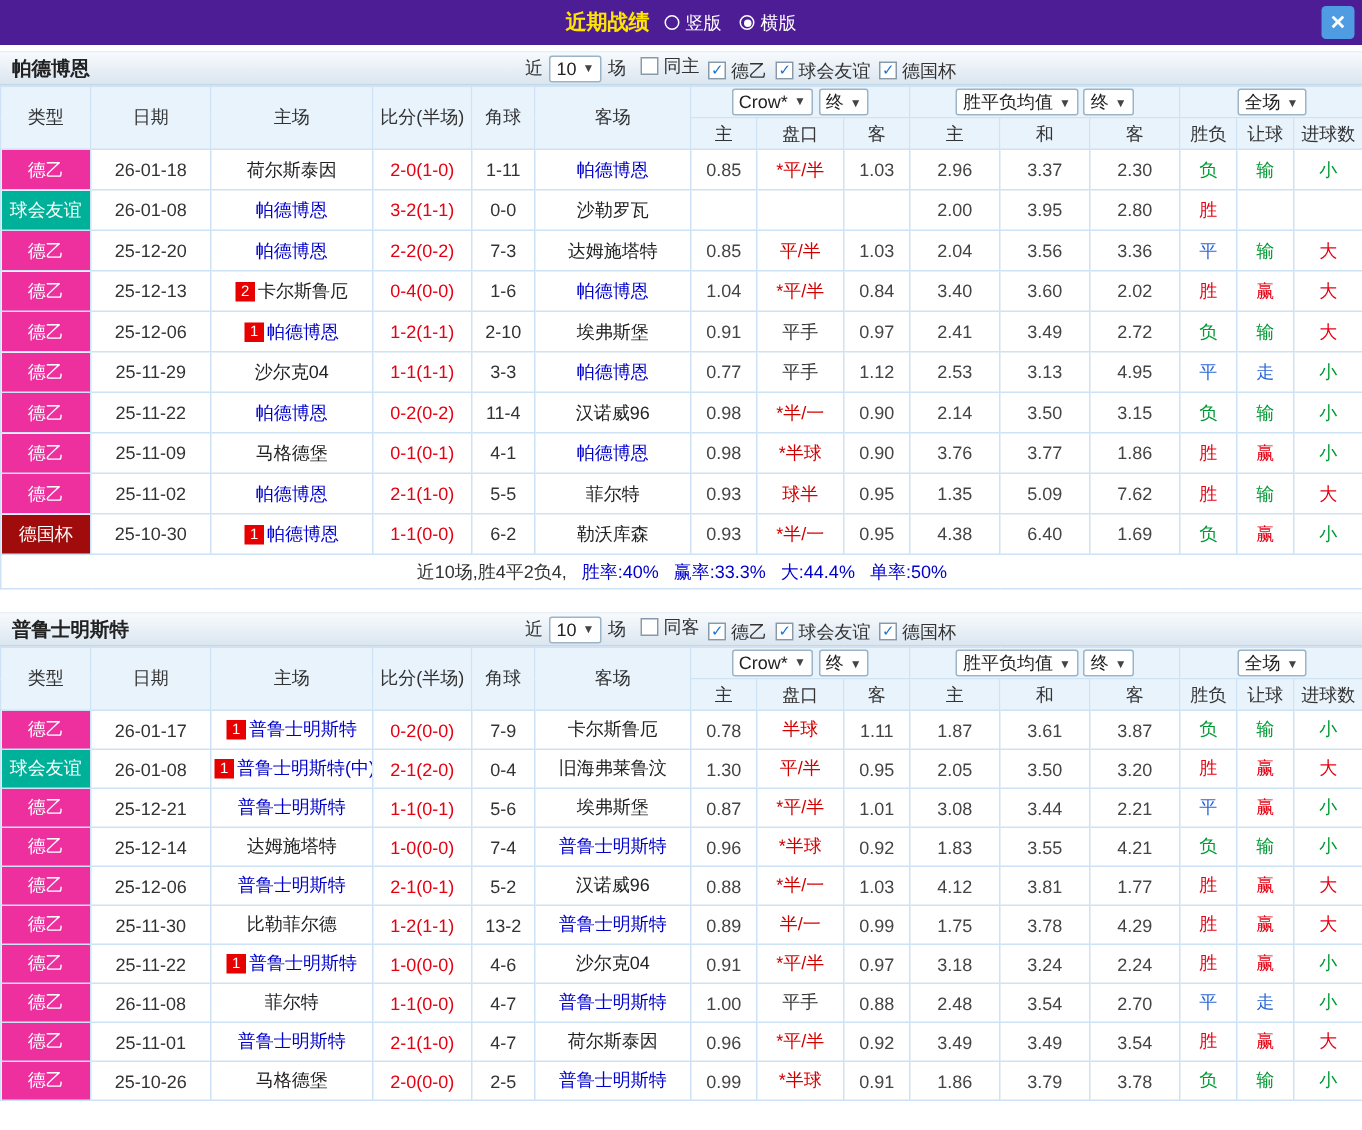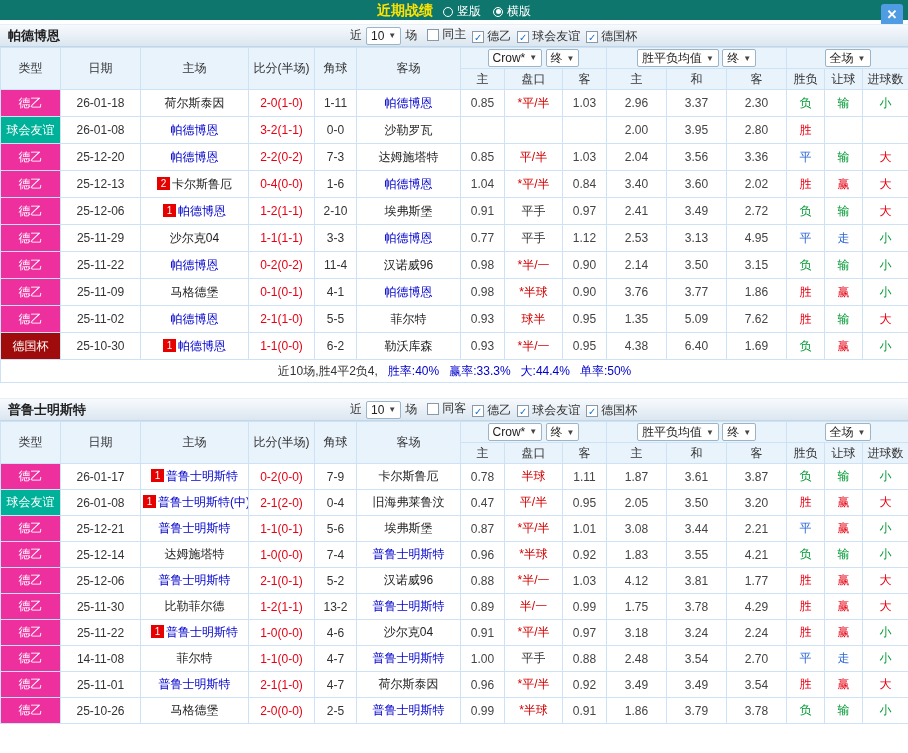--- a/index.html
+++ b/index.html
@@ -1,21 +1,21 @@
 <!DOCTYPE html>
 <html><head>
 <meta charset="utf-8">
 <style>
   *{box-sizing:border-box;margin:0;padding:0}
   html,body{width:908px;height:753px;overflow:hidden;background:#fff;
     font-family:"Liberation Sans","DejaVu Sans",sans-serif;font-size:12px;color:#333}
 
   
-  .titlebar{height:20px;background:#0f766e;position:relative;display:flex;
-    align-items:flex-end;justify-content:center;gap:10px}
+  .titlebar{height:30px;background:#4c1d95;position:relative;display:flex;
+    align-items:center;justify-content:center;gap:10px}
   .title{color:#ffe400;font-weight:bold;font-size:14px}
   #layout-radios{display:inline-flex;align-items:center;gap:12px}
   .radio{display:inline-flex;align-items:center;gap:4px;color:#fff;cursor:pointer}
   .ring{width:10px;height:10px;border:1px solid #fff;border-radius:50%;
     display:inline-flex;align-items:center;justify-content:center;background:transparent}
   .ring.sel::after{content:"";width:5px;height:5px;border-radius:50%;background:#fff}
   .close{position:absolute;right:5px;top:4px;width:22px;height:22px;background:#4f9ce2;
     color:#fff;border:none;font-size:13px;font-weight:bold;border-radius:3px;cursor:pointer;
     line-height:20px;text-align:center;padding:0}
 
@@ -451,21 +451,21 @@
           <td class="res" style="color: rgb(0, 153, 51);">输</td>
           <td class="res" style="color: rgb(0, 153, 51);">小</td>
         </tr>
         <tr>
           <td class="type" style="background: rgb(0, 177, 153);">球会友谊</td>
           <td class="date">26-01-08</td>
           <td class="team"><span class="rank-badge">1</span><span class="tname focus">普鲁士明斯特(中)</span></td>
           <td class="score">2-1(2-0)</td>
           <td class="corner">0-4</td>
           <td class="team"><span class="tname">旧海弗莱鲁汶</span></td>
-          <td class="num">0.47</td>
+          <td class="num">1.30</td>
           <td class="handicap">平/半</td>
           <td class="num">0.95</td>
           <td class="num">2.05</td>
           <td class="num">3.50</td>
           <td class="num">3.20</td>
           <td class="res" style="color: rgb(230, 0, 18);">胜</td>
           <td class="res" style="color: rgb(230, 0, 18);">赢</td>
           <td class="res" style="color: rgb(230, 0, 18);">大</td>
         </tr>
         <tr>
@@ -548,21 +548,21 @@
           <td class="num">0.97</td>
           <td class="num">3.18</td>
           <td class="num">3.24</td>
           <td class="num">2.24</td>
           <td class="res" style="color: rgb(230, 0, 18);">胜</td>
           <td class="res" style="color: rgb(230, 0, 18);">赢</td>
           <td class="res" style="color: rgb(0, 153, 51);">小</td>
         </tr>
         <tr>
           <td class="type" style="background: rgb(238, 47, 158);">德乙</td>
-          <td class="date">14-11-08</td>
+          <td class="date">26-11-08</td>
           <td class="team"><span class="tname">菲尔特</span></td>
           <td class="score">1-1(0-0)</td>
           <td class="corner">4-7</td>
           <td class="team"><span class="tname focus">普鲁士明斯特</span></td>
           <td class="num">1.00</td>
           <td class="handicap neutral">平手</td>
           <td class="num">0.88</td>
           <td class="num">2.48</td>
           <td class="num">3.54</td>
           <td class="num">2.70</td>

